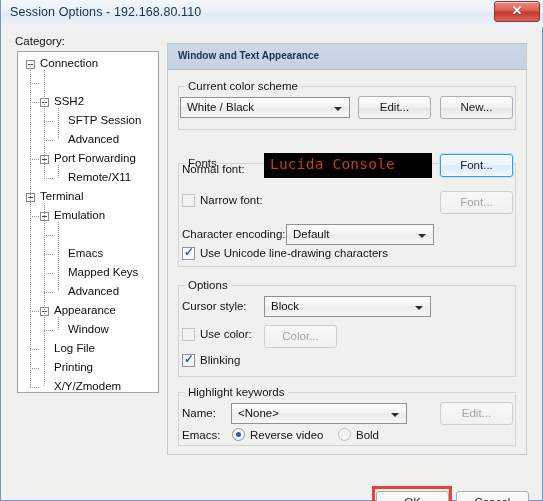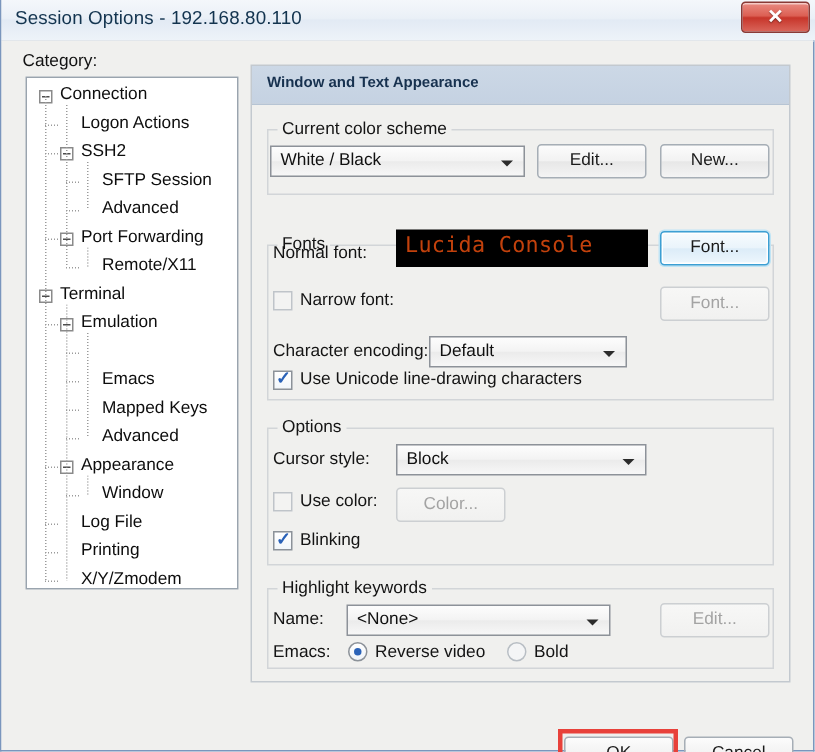--- a/index.html
+++ b/index.html
@@ -314,23 +314,20 @@
     </div>
   </div>
 
   <div id="client">
 
     <div id="category-label">Category:</div>
     <div id="tree-panel">
         <div class="tree-row" style="top: 3px; position: absolute; left: 0px; width: 100%;">
           <div class="tw-box" style="left: 8px;"></div>
           <div class="tree-label" style="left: 22px;">Connection</div>
-        </div>
-        <div class="tree-row" style="top: 22px; position: absolute; left: 0px; width: 100%;">
-          <div class="tree-label" style="left: 36px;">Logon Actions</div>
         </div>
         <div class="tree-row" style="top: 41px; position: absolute; left: 0px; width: 100%;">
           <div class="tw-box" style="left: 22px;"></div>
           <div class="tree-label" style="left: 36px;">SSH2</div>
         </div>
         <div class="tree-row" style="top: 60px; position: absolute; left: 0px; width: 100%;">
           <div class="tree-label" style="left: 50px;">SFTP Session</div>
         </div>
         <div class="tree-row" style="top: 79px; position: absolute; left: 0px; width: 100%;">
           <div class="tree-label" style="left: 50px;">Advanced</div>
@@ -424,21 +421,21 @@
       <div id="font-preview" style="left:96px; top:109px; width:168px; height:25px;">
         <div id="font-preview-text">Lucida Console</div>
       </div>
       <div class="btn focused" style="left:272px; top:110px; width:73px;">Font...</div>
 
       <div class="checkbox disabled" style="left:14px; top:150px;"></div>
       <div class="fieldlabel" style="left:32px; top:150px;">Narrow font:</div>
       <div class="btn disabled" style="left:272px; top:147px; width:73px;">Font...</div>
 
       <div class="fieldlabel" style="left:14px; top:184px;">Character encoding:</div>
-      <div class="combo" style="left:118px; top:180px; width:132px;">
+      <div class="combo" style="left:118px; top:180px; width:148px;">
         <div class="combo-text">Default</div>
         <div class="combo-arrow"></div>
       </div>
 
       <div class="checkbox" style="left:14px; top:203px;">
         <div class="tick">✓</div>
       </div>
       <div class="fieldlabel" style="left:32px; top:203px;">Use Unicode line-drawing characters</div>
 
       <div class="group" style="left:10px; top:241px; width:338px; height:92px;">

